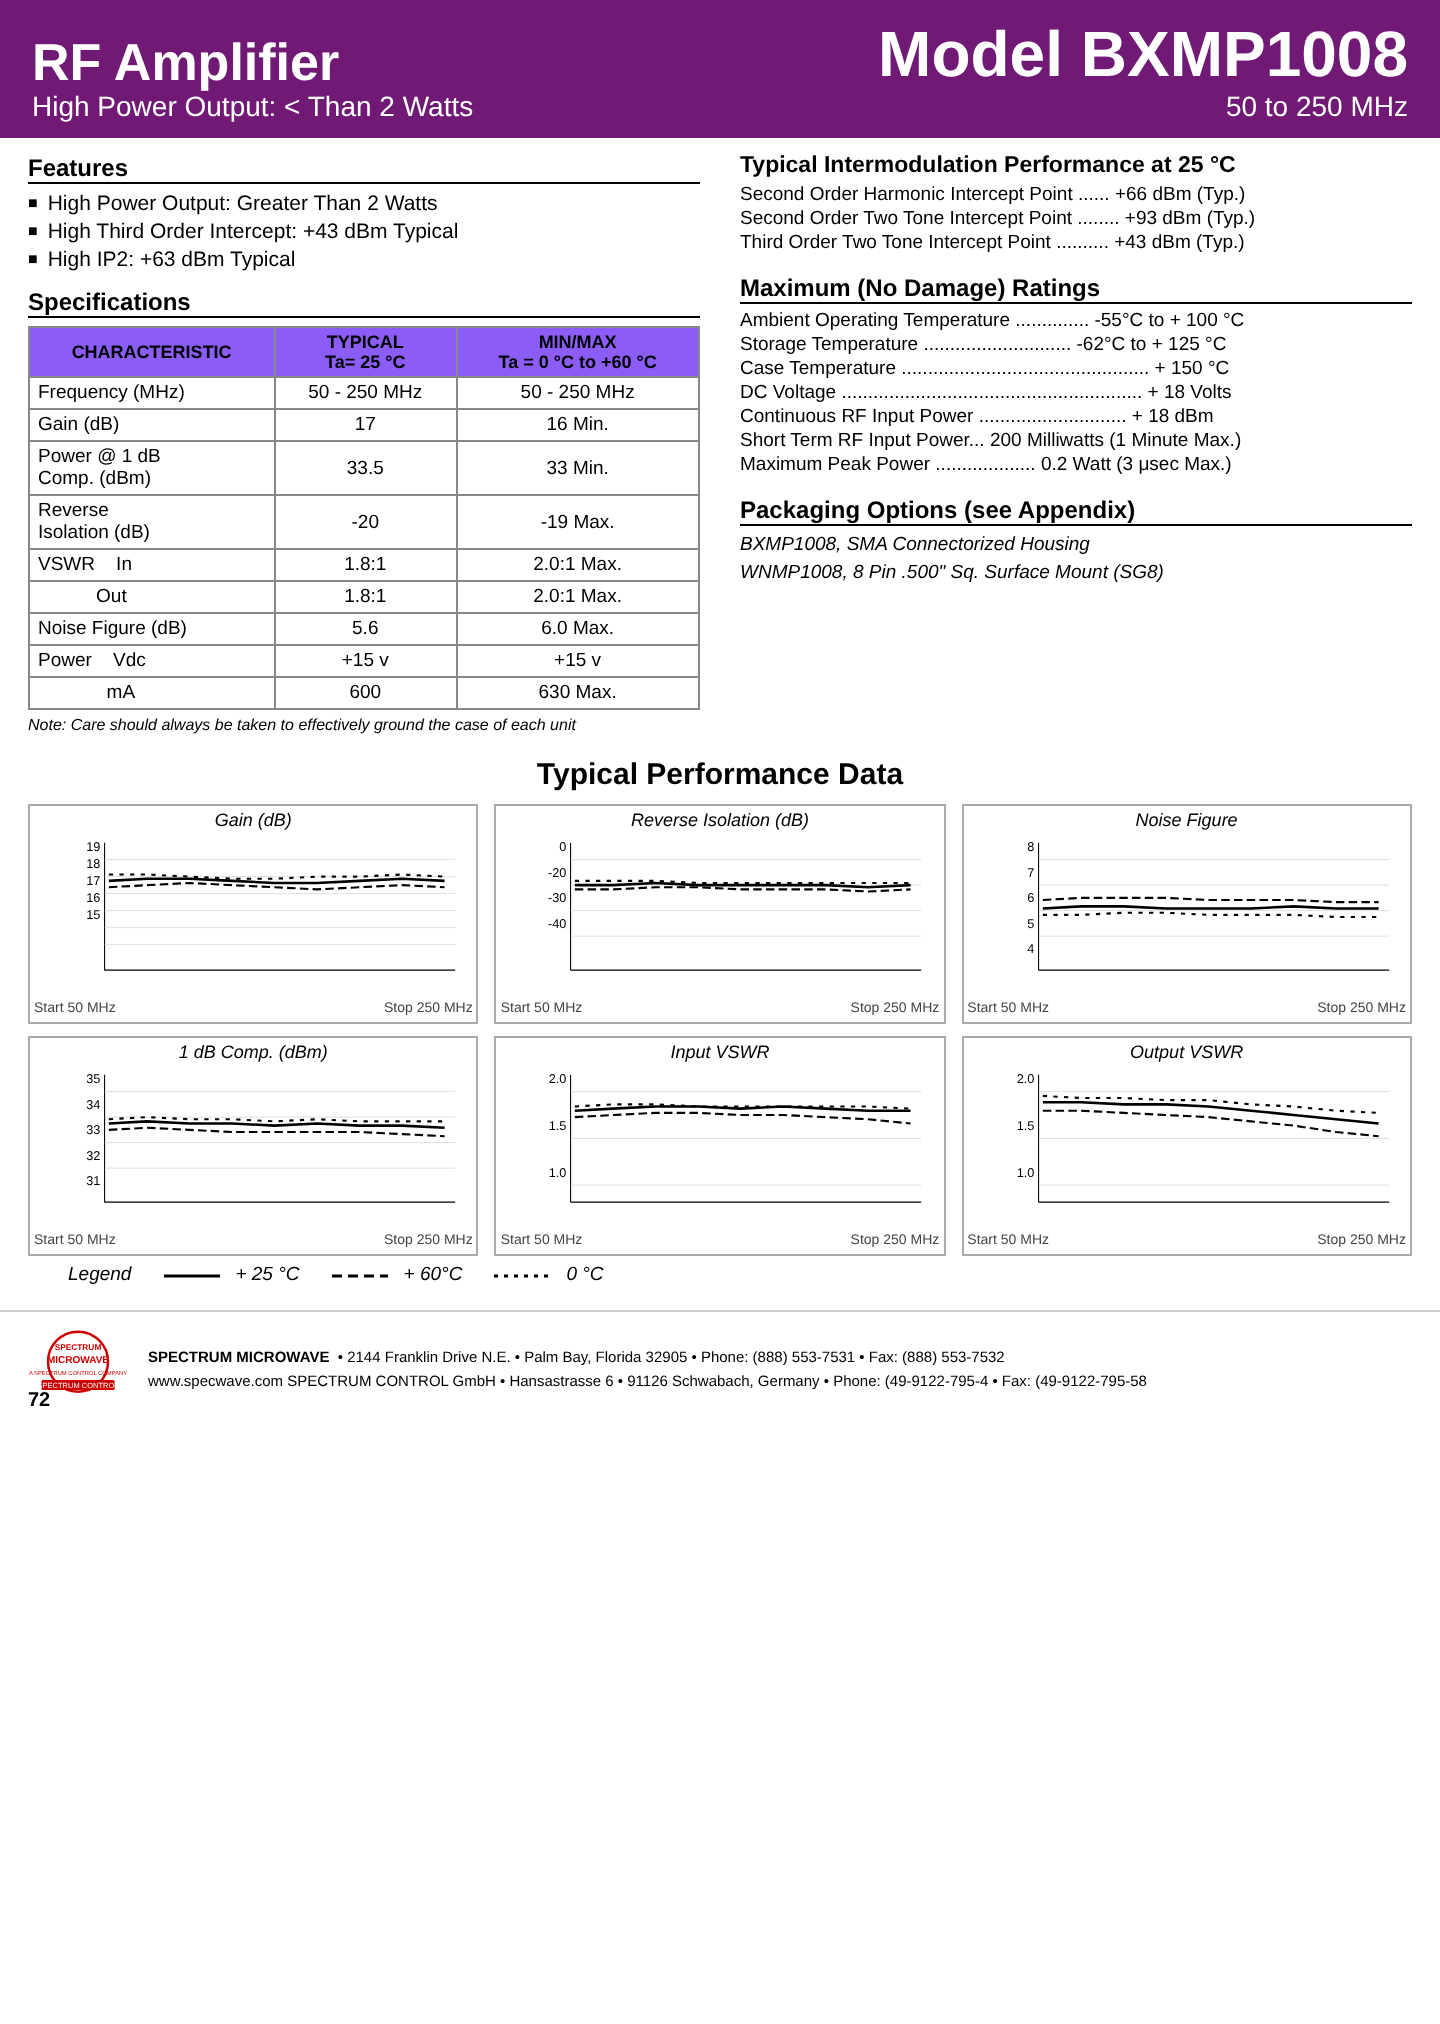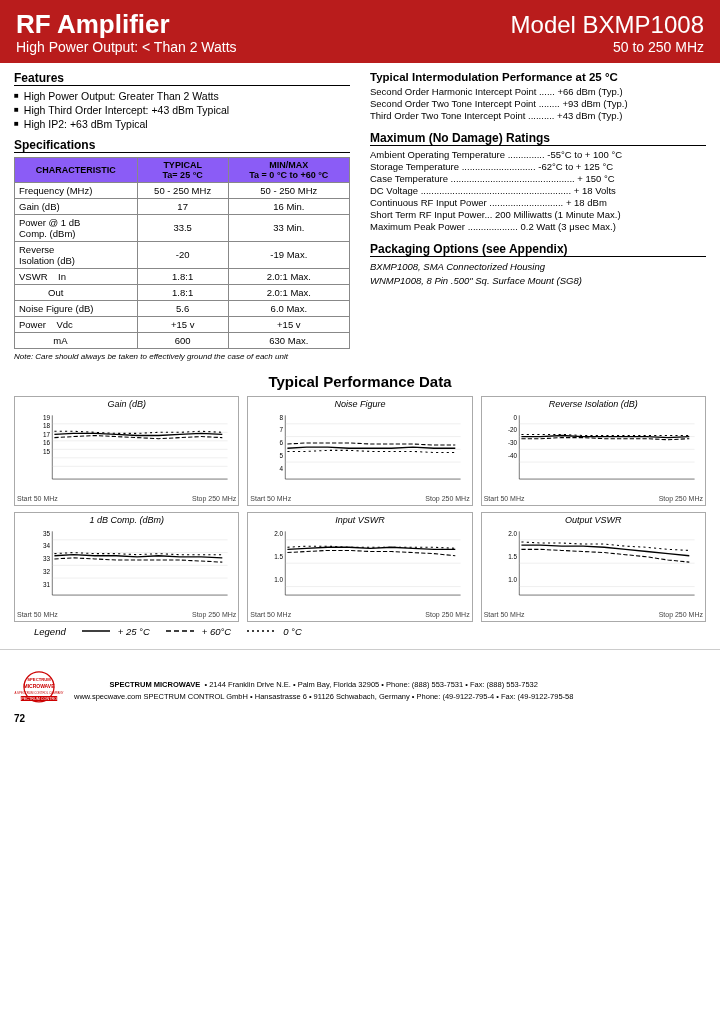--- a/index.html
+++ b/index.html
@@ -7,42 +7,42 @@
       width: 720px;
       min-height: 1012px;
       background: #fff;
       font-family: Arial, Helvetica, sans-serif;
       font-size: 11px;
       color: #000;
     }
 
     
     .header {
-      background: #b91c1c;
+      background: #701a75;
       color: #fff;
       padding: 10px 16px 8px 16px;
       display: flex;
       justify-content: space-between;
       align-items: flex-end;
     }
     .header-left .title {
       font-size: 26px;
       font-weight: bold;
       line-height: 1.1;
     }
     .header-left .subtitle {
       font-size: 14px;
       font-weight: normal;
     }
     .header-right {
       text-align: right;
     }
     .header-right .model {
-      font-size: 24px;
-      font-weight: normal;
+      font-size: 32px;
+      font-weight: bold;
       line-height: 1.1;
     }
     .header-right .freq {
       font-size: 14px;
     }
 
     
     .content {
       padding: 8px 14px;
       display: flex;
@@ -196,26 +196,25 @@
     }
     .legend-item {
       display: flex;
       align-items: center;
       gap: 8px;
     }
 
     
     .footer {
       border-top: 1px solid #ccc;
-      padding: 16px 14px;
+      padding: 4px 14px;
       display: flex;
       align-items: center;
       gap: 10px;
       margin-top: 4px;
-      text-align: center;
     }
     .footer-logo {
       width: 50px;
       height: 50px;
       flex-shrink: 0;
     }
     .footer-text {
       font-size: 7.5px;
       color: #000;
       line-height: 1.6;
@@ -392,20 +391,44 @@
         <text x="28" y="17" text-anchor="end" font-size="6">18</text>
         <text x="28" y="25" text-anchor="end" font-size="6">17</text>
         <text x="28" y="33" text-anchor="end" font-size="6">16</text>
         <text x="28" y="41" text-anchor="end" font-size="6">15</text>
 
         <polyline fill="none" stroke="#000" stroke-width="1.2" points="32,23 50,22 70,22 90,23 110,24 130,24 150,23 170,22 190,23"></polyline>
 
         <polyline fill="none" stroke="#000" stroke-width="1" stroke-dasharray="4,2" points="32,26 50,25 70,24 90,25 110,26 130,27 150,26 170,25 190,26"></polyline>
 
         <polyline fill="none" stroke="#000" stroke-width="1" stroke-dasharray="2,3" points="32,20 50,20 70,21 90,22 110,22 130,21 150,21 170,20 190,21"></polyline>
+      </svg>
+      <div class="chart-labels">
+        <span>Start 50 MHz</span>
+        <span>Stop 250 MHz</span>
+      </div>
+    </div>
+
+    <div class="chart-box">
+      <div class="chart-title">Reverse Isolation (dB)</div>
+      <svg class="chart-svg" viewBox="0 0 200 80">
+        <line x1="30" y1="5" x2="30" y2="65" stroke="#000" stroke-width="0.5"></line>
+        <line x1="30" y1="65" x2="195" y2="65" stroke="#000" stroke-width="0.5"></line>
+        <line x1="30" y1="13" x2="195" y2="13" stroke="#ccc" stroke-width="0.3"></line>
+        <line x1="30" y1="25" x2="195" y2="25" stroke="#ccc" stroke-width="0.3"></line>
+        <line x1="30" y1="37" x2="195" y2="37" stroke="#ccc" stroke-width="0.3"></line>
+        <line x1="30" y1="49" x2="195" y2="49" stroke="#ccc" stroke-width="0.3"></line>
+        <text x="28" y="9" text-anchor="end" font-size="6">0</text>
+        <text x="28" y="21" text-anchor="end" font-size="6">-20</text>
+        <text x="28" y="33" text-anchor="end" font-size="6">-30</text>
+        <text x="28" y="45" text-anchor="end" font-size="6">-40</text>
+
+        <polyline fill="none" stroke="#000" stroke-width="1.2" points="32,25 50,25 70,24 90,25 110,25 130,25 150,25 170,26 190,25"></polyline>
+        <polyline fill="none" stroke="#000" stroke-width="1" stroke-dasharray="4,2" points="32,27 50,27 70,26 90,26 110,27 130,27 150,27 170,28 190,27"></polyline>
+        <polyline fill="none" stroke="#000" stroke-width="1" stroke-dasharray="2,3" points="32,23 50,23 70,23 90,24 110,24 130,24 150,24 170,24 190,24"></polyline>
       </svg>
       <div class="chart-labels">
         <span>Start 50 MHz</span>
         <span>Stop 250 MHz</span>
       </div>
     </div>
 
     <div class="chart-box">
       <div class="chart-title">Noise Figure</div>
       <svg class="chart-svg" viewBox="0 0 200 80">
@@ -422,44 +445,20 @@
         <text x="28" y="57" text-anchor="end" font-size="6">4</text>
         <polyline fill="none" stroke="#000" stroke-width="1.2" points="32,36 50,35 70,35 90,36 110,36 130,36 150,35 170,36 190,36"></polyline>
         <polyline fill="none" stroke="#000" stroke-width="1" stroke-dasharray="4,2" points="32,32 50,31 70,31 90,31 110,32 130,32 150,32 170,33 190,33"></polyline>
         <polyline fill="none" stroke="#000" stroke-width="1" stroke-dasharray="2,3" points="32,39 50,39 70,38 90,38 110,39 130,39 150,39 170,40 190,40"></polyline>
       </svg>
       <div class="chart-labels">
         <span>Start 50 MHz</span>
         <span>Stop 250 MHz</span>
       </div>
     </div>
-
-    <div class="chart-box">
-      <div class="chart-title">Reverse Isolation (dB)</div>
-      <svg class="chart-svg" viewBox="0 0 200 80">
-        <line x1="30" y1="5" x2="30" y2="65" stroke="#000" stroke-width="0.5"></line>
-        <line x1="30" y1="65" x2="195" y2="65" stroke="#000" stroke-width="0.5"></line>
-        <line x1="30" y1="13" x2="195" y2="13" stroke="#ccc" stroke-width="0.3"></line>
-        <line x1="30" y1="25" x2="195" y2="25" stroke="#ccc" stroke-width="0.3"></line>
-        <line x1="30" y1="37" x2="195" y2="37" stroke="#ccc" stroke-width="0.3"></line>
-        <line x1="30" y1="49" x2="195" y2="49" stroke="#ccc" stroke-width="0.3"></line>
-        <text x="28" y="9" text-anchor="end" font-size="6">0</text>
-        <text x="28" y="21" text-anchor="end" font-size="6">-20</text>
-        <text x="28" y="33" text-anchor="end" font-size="6">-30</text>
-        <text x="28" y="45" text-anchor="end" font-size="6">-40</text>
-
-        <polyline fill="none" stroke="#000" stroke-width="1.2" points="32,25 50,25 70,24 90,25 110,25 130,25 150,25 170,26 190,25"></polyline>
-        <polyline fill="none" stroke="#000" stroke-width="1" stroke-dasharray="4,2" points="32,27 50,27 70,26 90,26 110,27 130,27 150,27 170,28 190,27"></polyline>
-        <polyline fill="none" stroke="#000" stroke-width="1" stroke-dasharray="2,3" points="32,23 50,23 70,23 90,24 110,24 130,24 150,24 170,24 190,24"></polyline>
-      </svg>
-      <div class="chart-labels">
-        <span>Start 50 MHz</span>
-        <span>Stop 250 MHz</span>
-      </div>
-    </div>
   </div>
 
   <div class="charts-grid-bottom">
 
     <div class="chart-box">
       <div class="chart-title">1 dB Comp. (dBm)</div>
       <svg class="chart-svg" viewBox="0 0 200 80">
         <line x1="30" y1="5" x2="30" y2="65" stroke="#000" stroke-width="0.5"></line>
         <line x1="30" y1="65" x2="195" y2="65" stroke="#000" stroke-width="0.5"></line>
         <line x1="30" y1="13" x2="195" y2="13" stroke="#ccc" stroke-width="0.3"></line>

